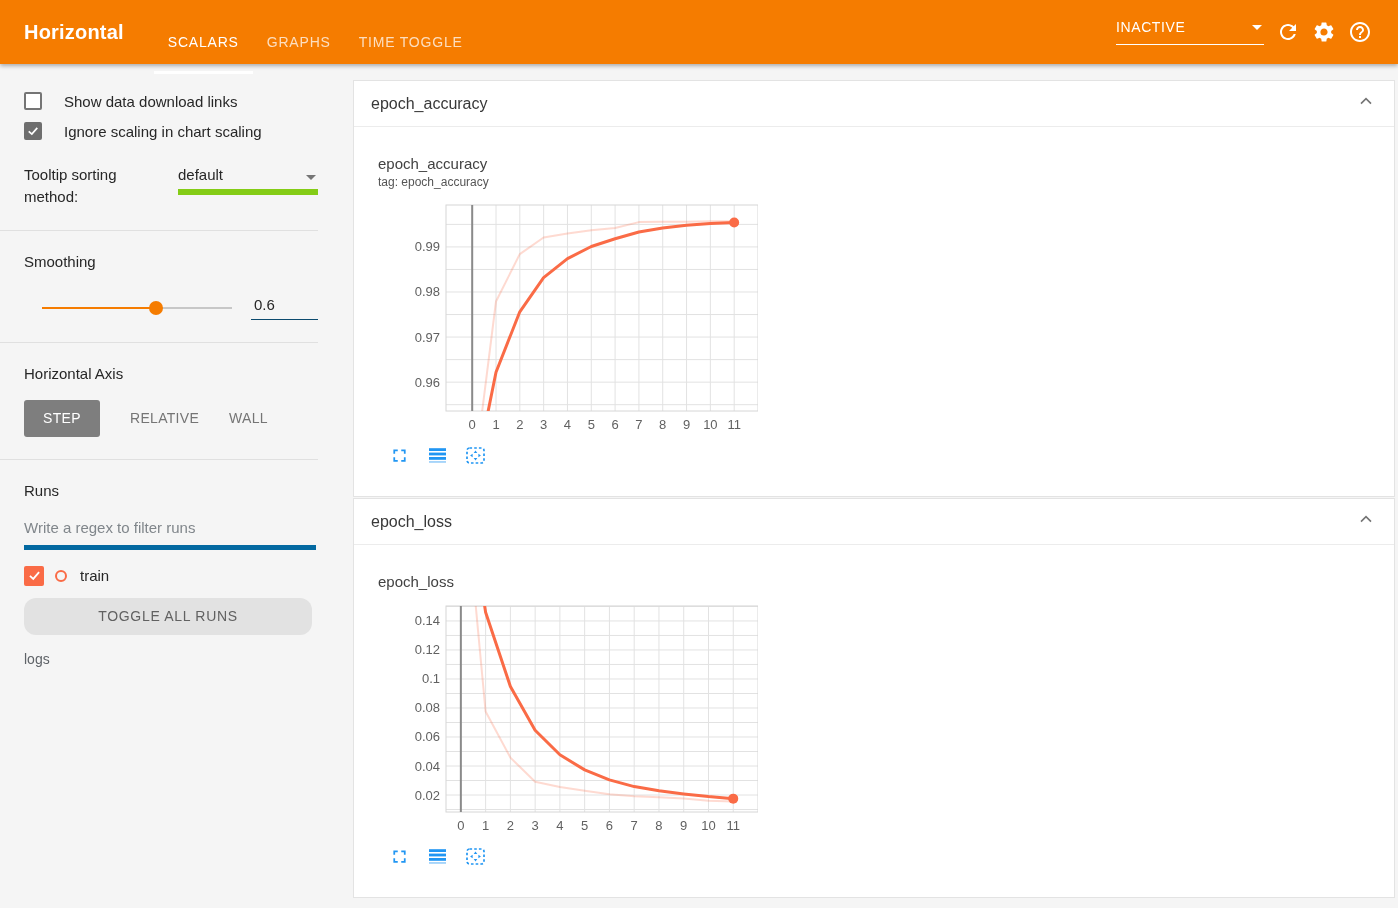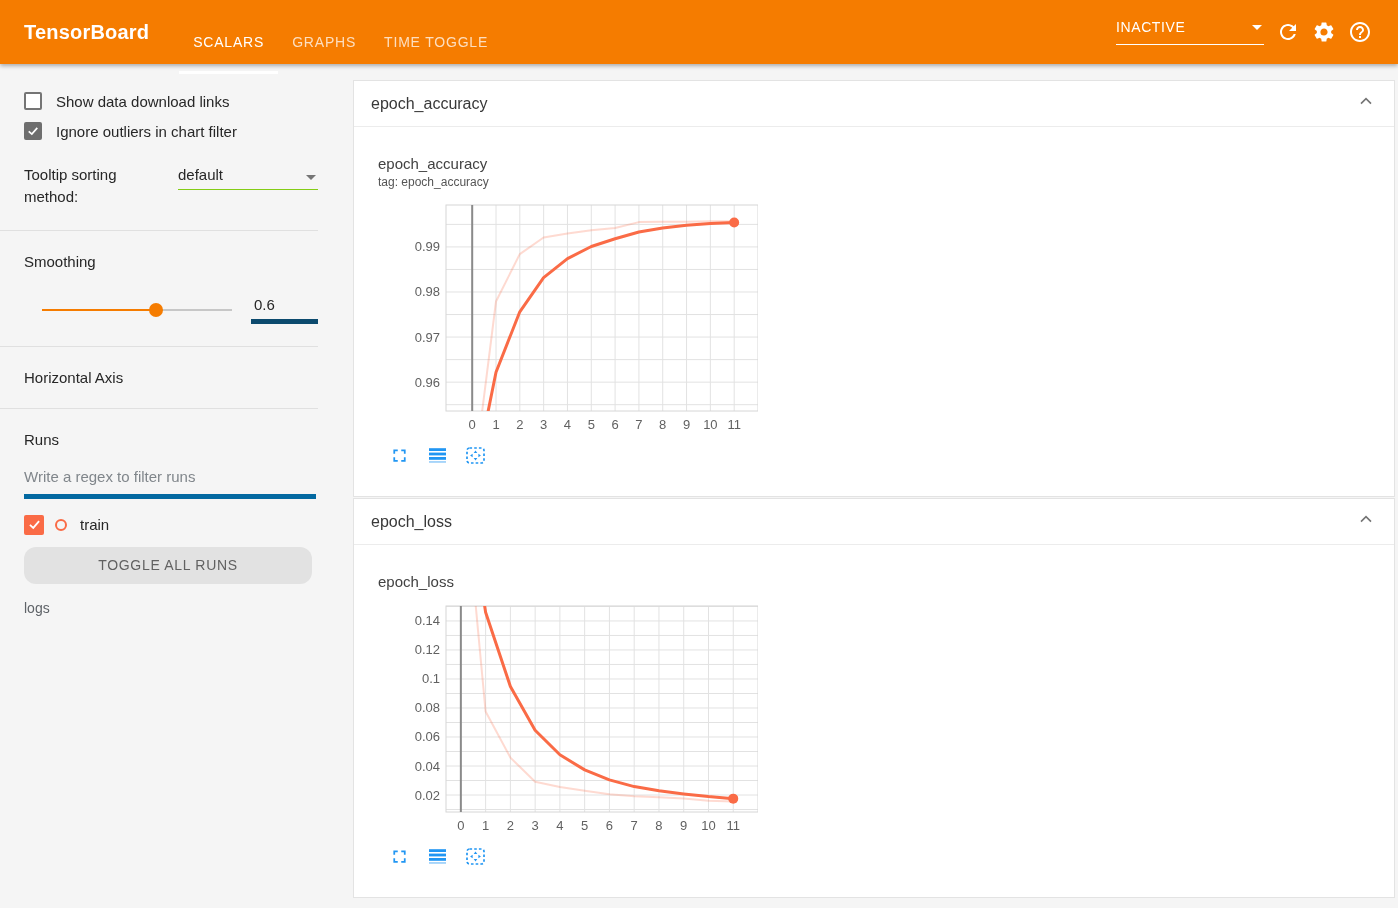--- a/index.html
+++ b/index.html
@@ -18,43 +18,43 @@
   .header-right { margin-left:auto; display:flex; align-items:center; gap:12px; margin-right:26px; }
   .status-dropdown { width:148px; border-bottom:1px solid #fff; color:#fff; font-size:14px;
                      letter-spacing:.6px; display:flex; align-items:center; padding-bottom:9px; cursor:pointer; }
   .status-dropdown .arrow { margin-left:auto; width:0; height:0; border-left:5px solid transparent;
                      border-right:5px solid transparent; border-top:5px solid #fff; margin-right:2px; }
   .icon-btn { width:24px; height:24px; background:none; border:none; cursor:pointer; padding:0; }
   .icon-btn svg { width:24px; height:24px; fill:#fff; }
 
   
   .sidebar { position:absolute; left:0; top:64px; width:320px; height:844px; padding:0 2px 0 24px; }
-  .chk-row { display:flex; align-items:center; margin-top:12px; }
+  .chk-row { display:flex; align-items:center; margin-top:12px;gap:8px; }
   .chk-row:first-child { margin-top:28px; }
   .checkbox { width:18px; height:18px; border:2px solid #757575; border-radius:2px; background:#fff;
               flex:none; cursor:pointer; display:flex; align-items:center; justify-content:center; }
   .checkbox.checked { background:#6e6e6e; border-color:#6e6e6e; }
   .checkbox svg { width:14px; height:14px; display:none; }
   .checkbox.checked svg { display:block; }
   .chk-label { margin-left:14px; font-size:15px; color:#272727; }
   .tooltip-row { display:flex; margin-top:24px; }
   .tooltip-label { width:140px; font-size:15px; line-height:1.45; color:#272727; }
-  .dd { flex:1; margin-left:14px; border-bottom:1px solid #84cc16; display:flex; align-items:flex-end;
+  .dd { flex:1; margin-left:14px; border-bottom:6px solid #84cc16; display:flex; align-items:flex-end;
         padding-bottom:6px; cursor:pointer; align-self:flex-start; margin-top:2px; }
   .dd-value { font-size:15px; color:#272727; }
   .dd .arrow { margin-left:auto; width:0; height:0; border-left:5px solid transparent;
                border-right:5px solid transparent; border-top:5px solid #757575; margin-right:2px; margin-bottom:3px; }
   .divider { border-top:1px solid #e0e0e0; margin:22px 0 0 -24px; }
   .side-heading { font-size:15px; color:#272727; margin-top:22px; }
   .slider-row { display:flex; align-items:center; margin-top:26px; }
   .slider { position:relative; width:190px; height:14px; margin-left:18px; cursor:pointer; }
   .slider-track { position:absolute; top:6px; left:0; width:100%; height:2px; background:#c7c7c7; }
   .slider-fill { position:absolute; top:6px; left:0; height:2px; background:#f57c00; }
   .slider-thumb { position:absolute; top:0; width:14px; height:14px; border-radius:50%; background:#f57c00; }
-  .slider-value { margin-left:auto; width:67px; border-bottom:5px solid #0c4a6e; font-size:15px;
+  .slider-value { margin-left:auto; width:67px; border-bottom:1px solid #0c4a6e; font-size:15px;
                   color:#272727; padding:0 0 6px 3px; margin-right:0; }
   .axis-btn-row { display:flex; align-items:center; margin-top:18px; }
   .axis-btn { font-size:14px; letter-spacing:.3px; color:#757575; background:none; border:none;
               cursor:pointer; font-family:inherit; }
   .axis-btn.selected { background:#7e7e7e; color:#fff; width:76px; height:37px; border-radius:3px; }
   .axis-btn + .axis-btn { margin-left:30px; }
   .regex-input { display:block; width:calc(100% - 2px); margin-top:20px; border:none; outline:none;
                  background:transparent; border-bottom:5px solid #0369a1; font-size:15px; padding:0 0 9px 0;
                  font-family:inherit; color:#272727; }
   .regex-input::placeholder { color:#80868b; opacity:1; }
@@ -82,21 +82,21 @@
   .chart-svg-wrap { margin-top:4px; width:380px; }
   .chart-actions { display:flex; align-items:center; gap:17px; margin:8px 0 0 11px; }
   .chart-action-btn { background:none; border:none; padding:0; cursor:pointer; width:21px; height:21px; }
   .chart-action-btn svg { width:21px; height:21px; }
   svg text { font-family:"Liberation Sans", sans-serif; }
 </style>
 </head>
 <body>
 
 <div class="header">
-  <span class="app-title">TensorBoard</span>
+  <span class="app-title">Horizontal</span>
   <nav class="tabs">
     <div class="tab active">SCALARS</div>
     <div class="tab">GRAPHS</div>
     <div class="tab">TIME TOGGLE</div>
   </nav>
   <div class="header-right">
     <div class="status-dropdown">
       <span>INACTIVE</span>
       <span class="arrow"></span>
     </div>
@@ -124,21 +124,21 @@
       
     </span>
     <span class="chk-label">Show data download links</span>
   </div>
   <div class="chk-row">
     <span class="checkbox checked">
       <svg viewBox="0 0 18 18">
           <polyline points="3.5,9.5 7.5,13 14.5,5" stroke="#fff" stroke-width="2.2" fill="none"></polyline>
         </svg>
     </span>
-    <span class="chk-label">Ignore outliers in chart filter</span>
+    <span class="chk-label">Ignore scaling in chart scaling</span>
   </div>
 
   <div class="tooltip-row">
     <div class="tooltip-label">Tooltip sorting method:</div>
     <div class="dd">
       <span class="dd-value">default</span>
       <span class="arrow"></span>
     </div>
   </div>
 
@@ -150,20 +150,25 @@
       <div class="slider-track"></div>
       <div class="slider-fill" style="width: 60%;"></div>
       <div class="slider-thumb" style="left: calc(60% - 7px);"></div>
     </div>
     <div class="slider-value">0.6</div>
   </div>
 
   <div class="divider"></div>
 
   <div class="side-heading">Horizontal Axis</div>
+  <div class="axis-btn-row">
+    <button class="axis-btn selected">STEP</button>
+    <button class="axis-btn">RELATIVE</button>
+    <button class="axis-btn">WALL</button>
+  </div>
 
   <div class="divider"></div>
 
   <div class="side-heading">Runs</div>
   <input class="regex-input" type="text" placeholder="Write a regex to filter runs" style="">
   <div class="run-row">
     <span class="run-checkbox" style="background:#fa6b46;">
       <svg viewBox="0 0 18 18" width="15" height="15">
           <polyline points="3.5,9.5 7.5,13 14.5,5" stroke="#fff" stroke-width="2.2" fill="none"></polyline>
         </svg>

